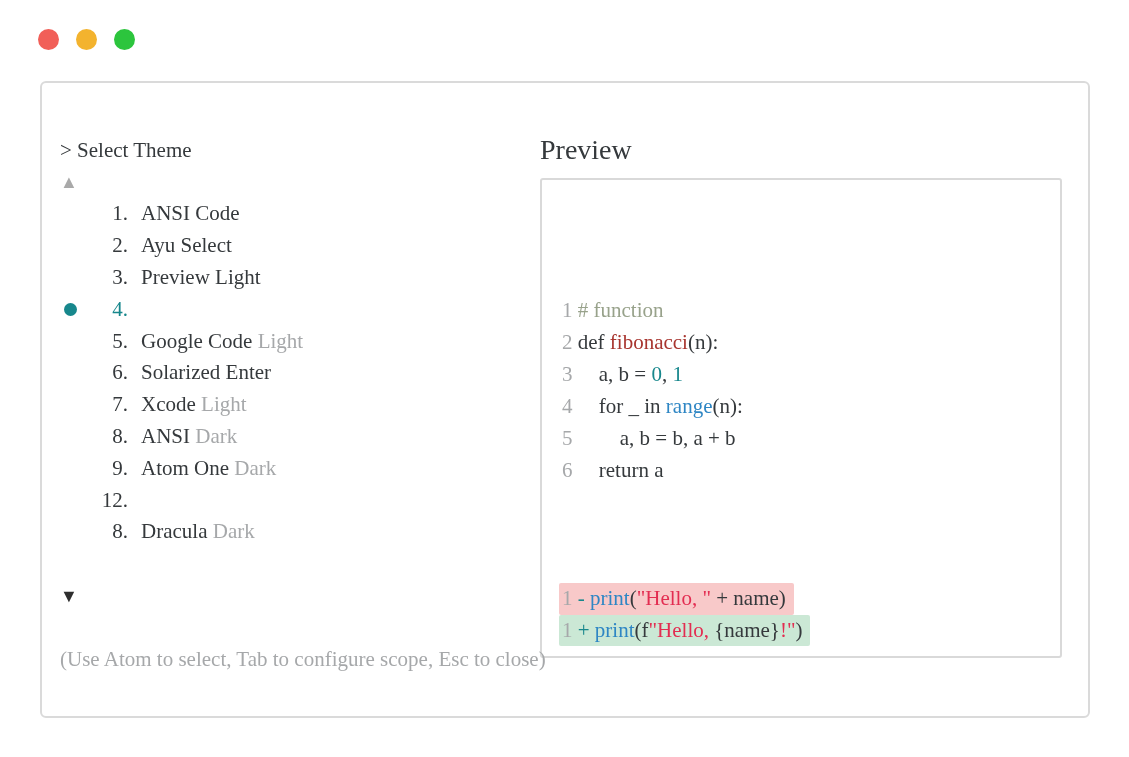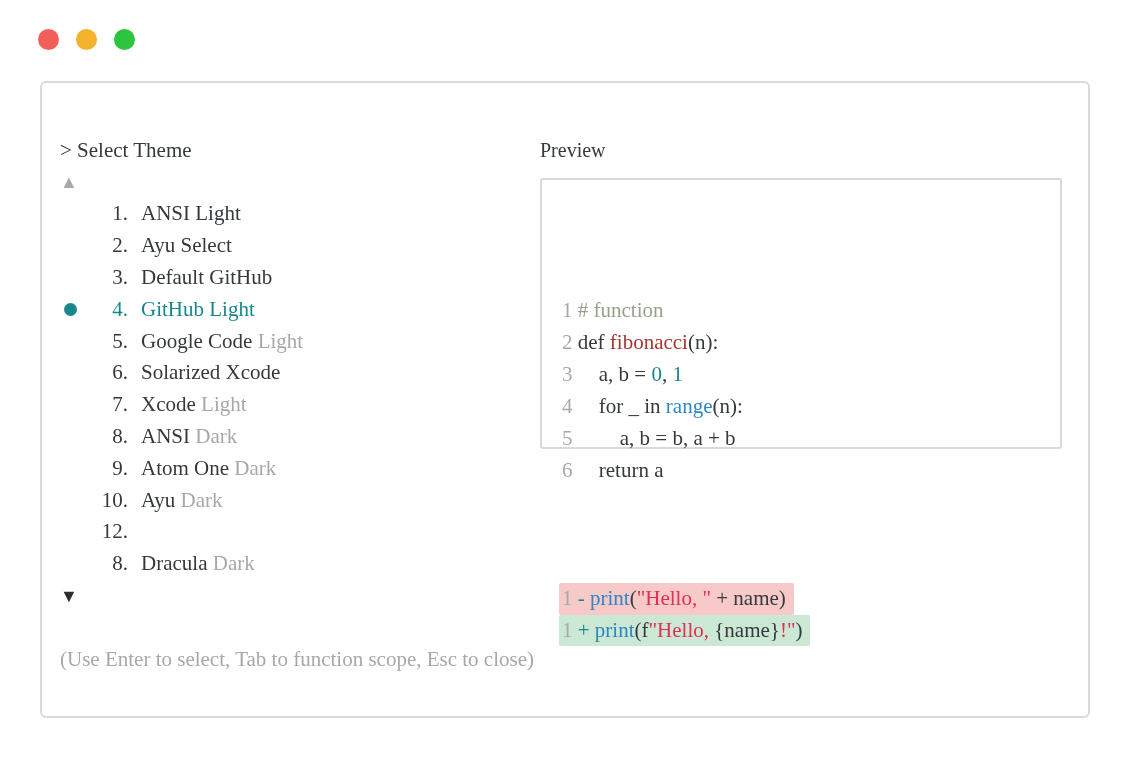--- a/index.html
+++ b/index.html
@@ -28,22 +28,22 @@
 
   .theme-list{position:absolute;left:18px;top:115px;}
   .list-row{display:flex;align-items:center;height:31.8px;font-size:21px;white-space:pre;cursor:default;}
   .list-row .marker{width:29px;display:flex;align-items:center;}
   .list-row .bullet{width:13px;height:13px;border-radius:50%;background:var(--c-accent);margin-left:4px;}
   .list-row .num{width:39px;text-align:right;color:var(--c-fg);}
   .list-row .name{margin-left:13px;color:var(--c-fg);white-space:pre;}
   .list-row .suffix{color:var(--c-muted);white-space:pre;}
   .list-row.sel .num,.list-row.sel .name{color:var(--c-accent);}
 
-  .preview-label{position:absolute;left:498px;top:51px;font-size:20px;line-height:32px;color:var(--c-fg);}
-  .preview-box{position:absolute;left:498px;top:95px;width:522px;height:271px;
+  .preview-label{position:absolute;left:498px;top:51px;font-size:28px;line-height:32px;color:var(--c-fg);}
+  .preview-box{position:absolute;left:498px;top:95px;width:522px;height:480px;
                border:2px solid #d9d9d9;border-radius:3px;background:#fff;}
   .code{position:absolute;left:20px;top:50px;font-size:21px;line-height:32px;white-space:pre;}
   .code-line{white-space:pre;}
   .tk-fg{color:var(--c-fg);} .tk-comment{color:var(--c-comment);} .tk-func{color:var(--c-func);margin-top:40px;}
   .tk-number{color:var(--c-accent);} .tk-blue{color:var(--c-blue);} .tk-string{color:var(--c-string);}
   .tk-ln{color:var(--c-muted);} .tk-sign{color:var(--c-accent);}
 
   .diff{margin-top:32px;}
   .diff-line-wrap{height:31.5px;}
   .diff-row{display:inline-block;line-height:31.5px;padding:0 8px 0 3px;margin-left:-3px;border-radius:2px;white-space:pre;}
@@ -60,39 +60,38 @@
   <div class="light yellow"></div>
   <div class="light green"></div>
 </div>
 
 <div class="window">
   <div class="hdr">&gt; Select Theme</div>
 
   <div class="scroll-ind up">▲</div>
 
   <div class="theme-list" id="theme-list">
-      <div class="list-row"><span class="marker"></span><span class="num">1.</span><span class="name">ANSI Light</span></div>
+      <div class="list-row"><span class="marker"></span><span class="num">1.</span><span class="name">ANSI Code</span></div>
       <div class="list-row"><span class="marker"></span><span class="num">2.</span><span class="name">Ayu Select</span></div>
-      <div class="list-row"><span class="marker"></span><span class="num">3.</span><span class="name">Default GitHub</span></div>
-      <div class="list-row sel"><span class="marker"><span class="bullet"></span></span><span class="num">4.</span><span class="name">GitHub Light</span></div>
+      <div class="list-row"><span class="marker"></span><span class="num">3.</span><span class="name">Preview Light</span></div>
+      <div class="list-row sel"><span class="marker"><span class="bullet"></span></span><span class="num">4.</span></div>
       <div class="list-row"><span class="marker"></span><span class="num">5.</span><span class="name">Google Code<span class="suffix"> Light</span></span></div>
-      <div class="list-row"><span class="marker"></span><span class="num">6.</span><span class="name">Solarized Xcode</span></div>
+      <div class="list-row"><span class="marker"></span><span class="num">6.</span><span class="name">Solarized Enter</span></div>
       <div class="list-row"><span class="marker"></span><span class="num">7.</span><span class="name">Xcode<span class="suffix"> Light</span></span></div>
       <div class="list-row"><span class="marker"></span><span class="num">8.</span><span class="name">ANSI<span class="suffix"> Dark</span></span></div>
       <div class="list-row"><span class="marker"></span><span class="num">9.</span><span class="name">Atom One<span class="suffix"> Dark</span></span></div>
-      <div class="list-row"><span class="marker"></span><span class="num">10.</span><span class="name">Ayu<span class="suffix"> Dark</span></span></div>
       <div class="list-row"><span class="marker"></span><span class="num">12.</span></div>
       <div class="list-row"><span class="marker"></span><span class="num">8.</span><span class="name">Dracula<span class="suffix"> Dark</span></span></div>
     </div>
 
   <div class="scroll-ind down">▼</div>
 
   <div class="preview-label">Preview</div>
 
   <div class="preview-box">
     <div class="code">
       <div id="code-lines"><div class="code-line"><span class="tk-ln">1 </span><span class="tk-comment"># function</span></div><div class="code-line"><span class="tk-ln">2 </span><span class="tk-fg">def </span><span class="tk-func">fibonacci</span><span class="tk-fg">(n):</span></div><div class="code-line"><span class="tk-ln">3 </span><span class="tk-fg">    a, b = </span><span class="tk-number">0</span><span class="tk-fg">, </span><span class="tk-number">1</span></div><div class="code-line"><span class="tk-ln">4 </span><span class="tk-fg">    for _ in </span><span class="tk-blue">range</span><span class="tk-fg">(n):</span></div><div class="code-line"><span class="tk-ln">5 </span><span class="tk-fg">        a, b = b, a + b</span></div><div class="code-line"><span class="tk-ln">6 </span><span class="tk-fg">    return a</span></div></div>
       <div class="diff" id="diff-lines"><div class="diff-line-wrap"><div class="diff-row removed"><span class="tk-ln">1 </span><span class="tk-sign">- </span><span class="tk-blue">print</span><span class="tk-fg">(</span><span class="tk-string">"Hello, "</span><span class="tk-fg"> + name)</span></div></div><div class="diff-line-wrap"><div class="diff-row added"><span class="tk-ln">1 </span><span class="tk-sign">+ </span><span class="tk-blue">print</span><span class="tk-fg">(f</span><span class="tk-string">"Hello, </span><span class="tk-fg">{name}</span><span class="tk-string">!"</span><span class="tk-fg">)</span></div></div></div>
     </div>
   </div>
 
-  <div class="hint">(Use Enter to select, Tab to function scope, Esc to close)</div>
+  <div class="hint">(Use Atom to select, Tab to configure scope, Esc to close)</div>
 </div>
 
 </body></html>

